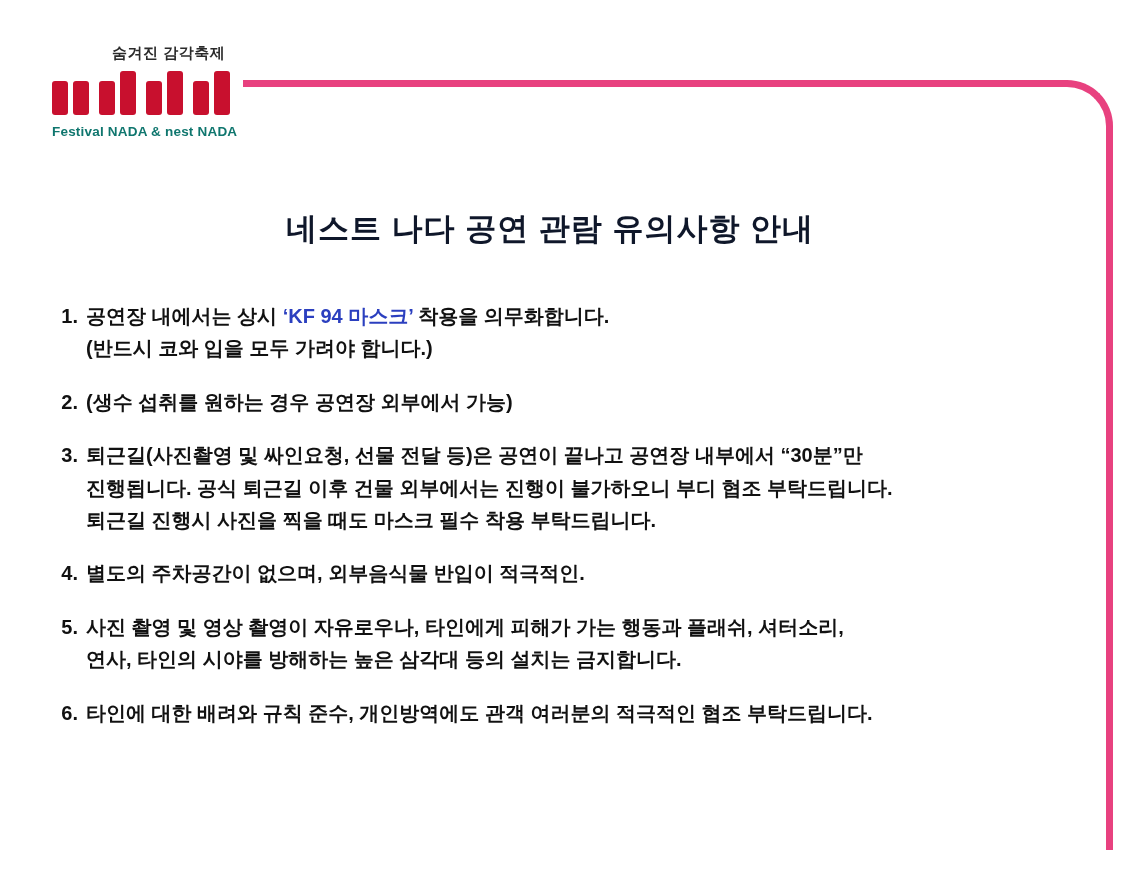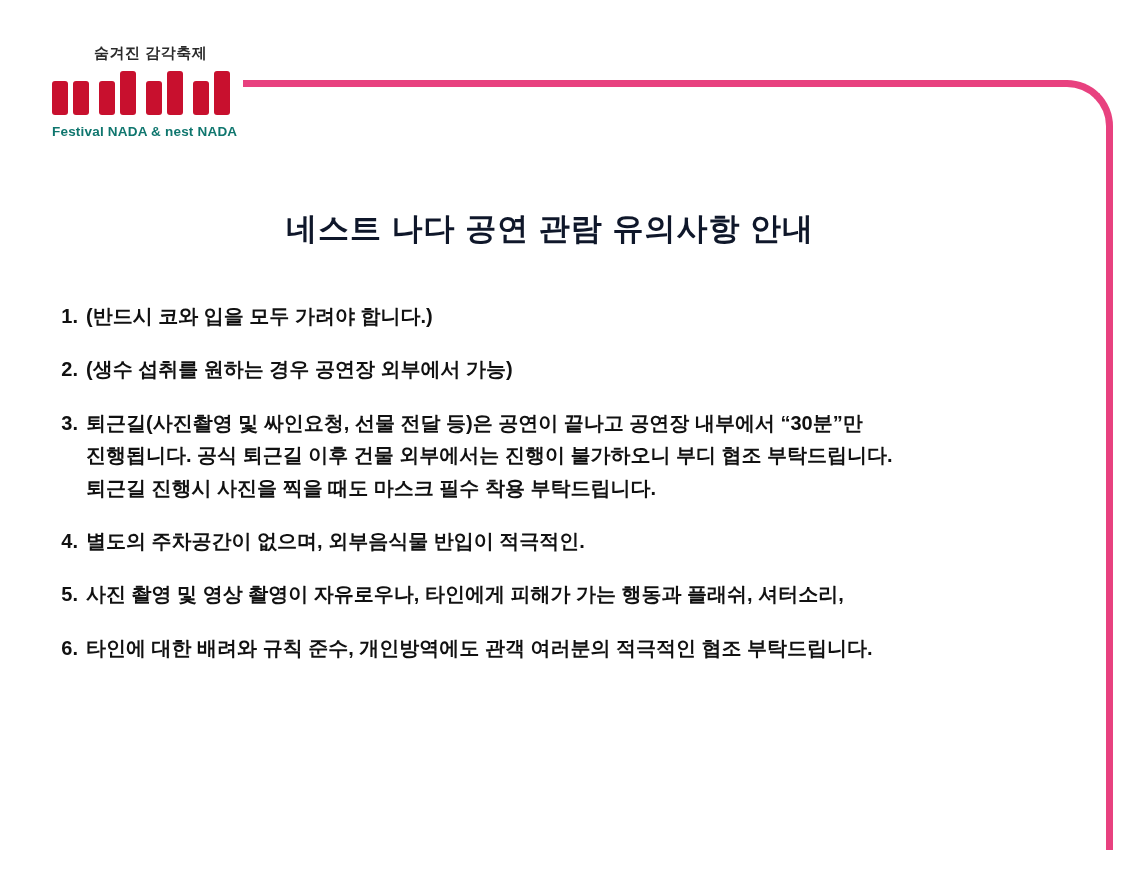--- a/index.html
+++ b/index.html
@@ -35,21 +35,21 @@
     position: absolute;
     left: 52px;
     top: 44px;
     width: 210px;
   }
   .logo-tagline {
     font-size: 15px;
     font-weight: 700;
     color: #2a2a2a;
     letter-spacing: 0.5px;
-    margin-left: 42px;
+    margin-left: 60px;
     margin-bottom: 6px;
   }
   .logo-mark {
     display: flex;
     align-items: flex-end;
     gap: 7px;
     height: 46px;
   }
   .lm {
     position: relative;
@@ -155,20 +155,21 @@
   </div>
   <div class="logo-sub">Festival NADA &amp; nest NADA</div>
 </div>
 
 <div class="doc-title">네스트 나다 공연 관람 유의사항 안내</div>
 
 <div class="notice-list">
     <div class="notice-item">
       <div class="notice-num">1.</div>
       <div class="notice-lines">
+        <div class="notice-line"><span>공연장 내에서는 상시 </span><span class="hl-blue" style="color: rgb(43, 63, 191);">‘KF 94 마스크’</span><span> 착용을 의무화합니다.</span></div>
         <div class="notice-line"><span>(반드시 코와 입을 모두 가려야 합니다.)</span></div>
       </div>
     </div>
     <div class="notice-item">
       <div class="notice-num">2.</div>
       <div class="notice-lines">
         <div class="notice-line"><span>(생수 섭취를 원하는 경우 공연장 외부에서 가능)</span></div>
       </div>
     </div>
     <div class="notice-item">
@@ -182,20 +183,21 @@
     <div class="notice-item">
       <div class="notice-num">4.</div>
       <div class="notice-lines">
         <div class="notice-line"><span>별도의 주차공간이 없으며, 외부음식물 반입이 적극적인.</span></div>
       </div>
     </div>
     <div class="notice-item">
       <div class="notice-num">5.</div>
       <div class="notice-lines">
         <div class="notice-line"><span>사진 촬영 및 영상 촬영이 자유로우나, 타인에게 피해가 가는 행동과 플래쉬, 셔터소리,</span></div>
+        <div class="notice-line"><span>연사, 타인의 시야를 방해하는 높은 삼각대 등의 설치는 금지합니다.</span></div>
       </div>
     </div>
     <div class="notice-item">
       <div class="notice-num">6.</div>
       <div class="notice-lines">
         <div class="notice-line"><span>타인에 대한 배려와 규칙 준수, 개인방역에도 관객 여러분의 적극적인 협조 부탁드립니다.</span></div>
       </div>
     </div>
   </div>
 

